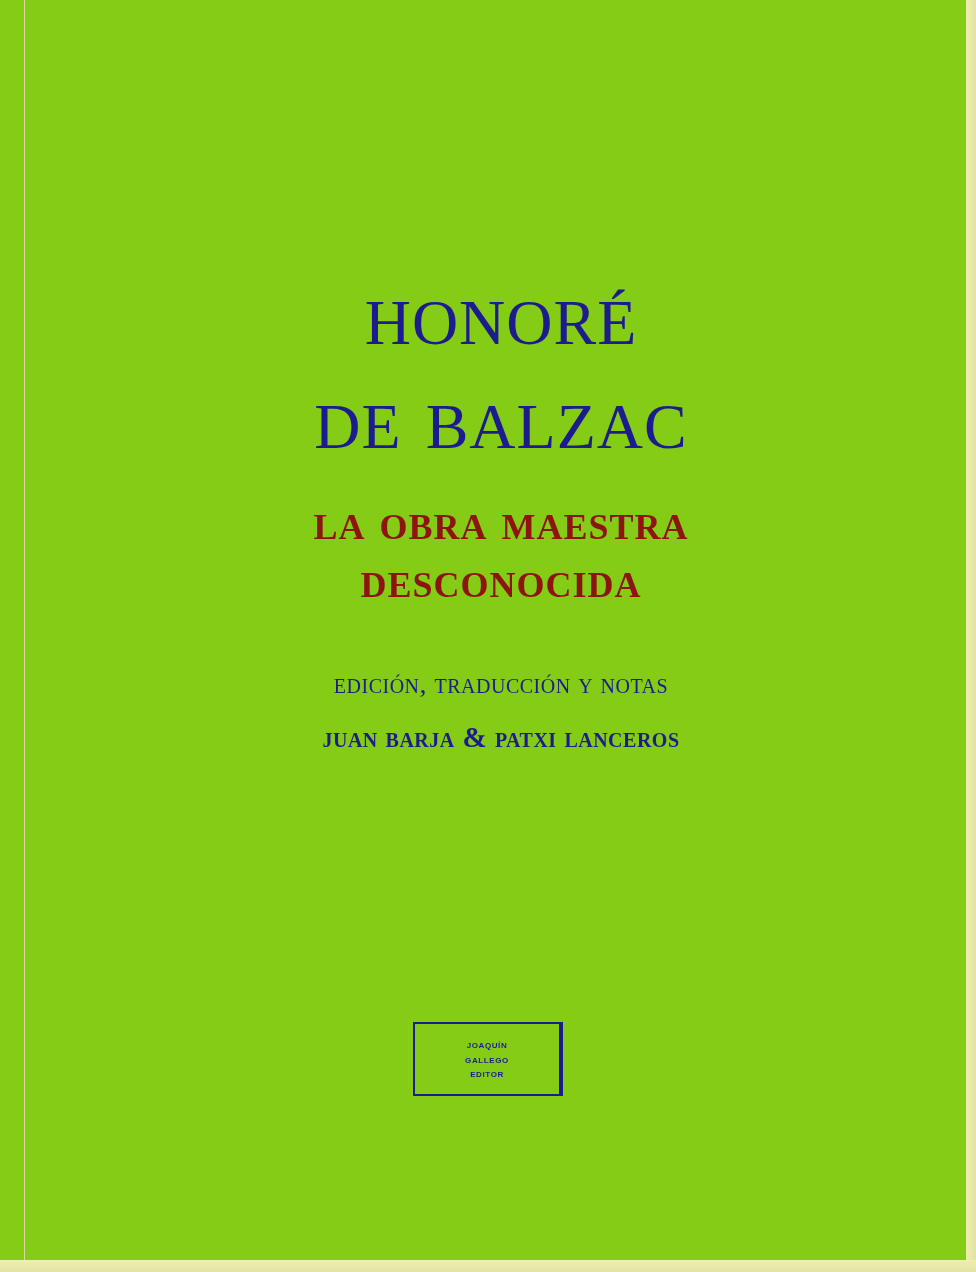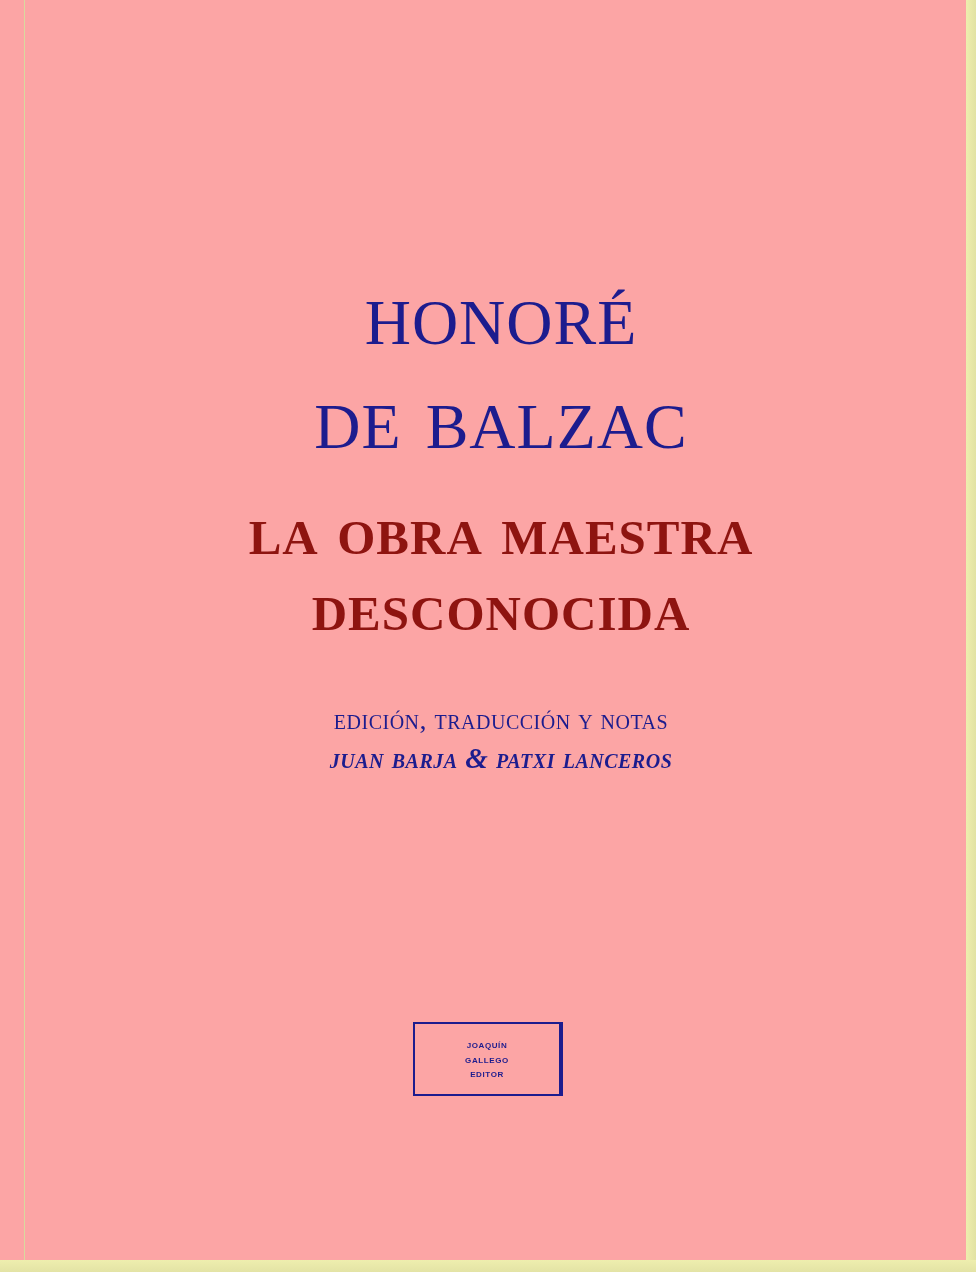--- a/index.html
+++ b/index.html
@@ -11,21 +11,21 @@
     height: 1272px;
     background: #e9e9a8;
     font-family: "Liberation Serif", serif;
     overflow: hidden;
   }
 
   .cover {
     position: relative;
     width: 976px;
     height: 1272px;
-    background: #fca5a5;
+    background: #84cc16;
     box-sizing: border-box;
   }
 
   
   .spine-shadow {
     position: absolute;
     left: 0;
     top: 0;
     width: 26px;
     height: 100%;
@@ -92,47 +92,46 @@
     color: #8e1410;
     font-family: "Liberation Serif", serif;
     font-weight: bold;
     line-height: 1.0;
     letter-spacing: 1px;
   }
   .title-line {
     display: block;
     font-variant: small-caps;
     text-transform: lowercase;
-    font-size: 70px;
+    font-size: 52px;
   }
   .title-line-2 {
     margin-top: 6px;
   }
 
   .credits {
     margin-top: 62px;
     color: #1c1c8e;
   }
   .credits-role {
     display: block;
     font-size: 28px;
     font-variant: small-caps;
     text-transform: lowercase;
     letter-spacing: 0.5px;
     font-weight: normal;
   }
   .credits-names {
     display: block;
-    margin-top: 6px;
+    margin-top: 21px;
     font-size: 29px;
     font-weight: bold;
     font-variant: small-caps;
     text-transform: lowercase;
     letter-spacing: 0.5px;
-    font-style: italic;
   }
 
   
   .logo {
     position: absolute;
     left: 50%;
     transform: translateX(-50%);
     top: 1022px;
     width: 150px;
     height: 74px;

